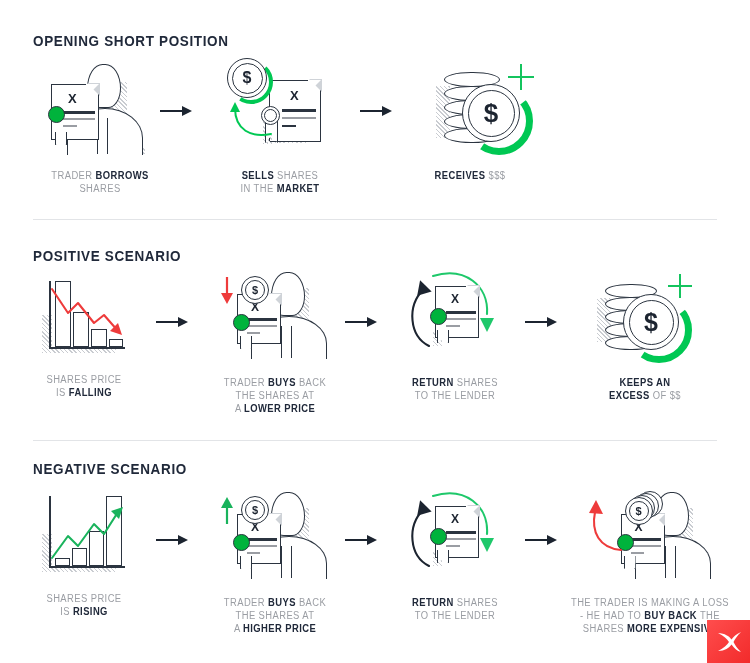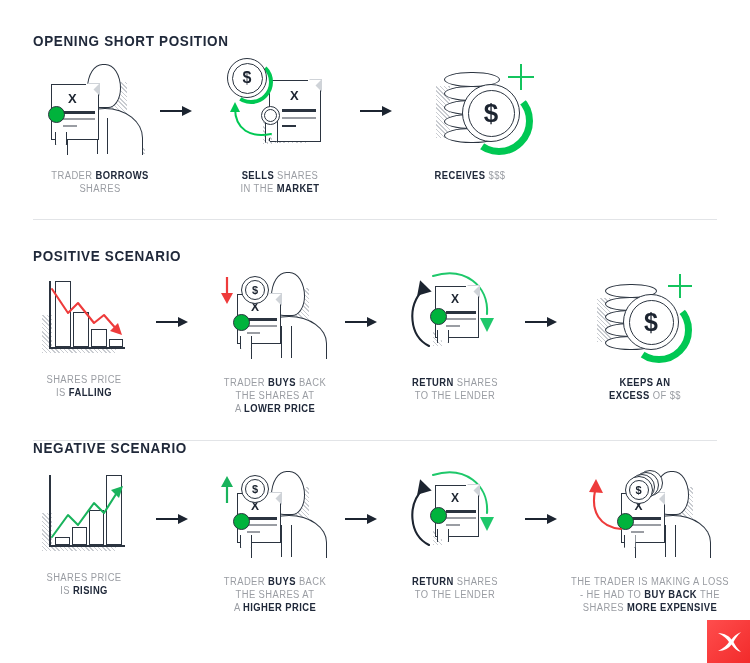--- a/index.html
+++ b/index.html
@@ -4,21 +4,21 @@
 <style>
   html,body{margin:0;padding:0;background:#ffffff;}
   body{
     width:750px;height:663px;position:relative;overflow:hidden;
     font-family:"Liberation Sans","DejaVu Sans",sans-serif;
     -webkit-font-smoothing:antialiased;
   }
   .section{position:absolute;left:0;width:750px;}
   #sec-open{top:0;height:222px;}
   #sec-pos{top:222px;height:225px;}
-  #sec-neg{top:426px;height:216px;}
+  #sec-neg{top:447px;height:216px;}
 
   .heading{
     position:absolute;left:33px;
     font-size:14.5px;font-weight:bold;letter-spacing:.7px;
     color:#20293a;text-transform:uppercase;
     font-family:"Liberation Sans","DejaVu Sans",sans-serif;
     transform:scaleX(.93);transform-origin:left center;white-space:nowrap;
   }
   .divider{
     position:absolute;left:33px;width:684px;height:1px;background:#e2e4e7;

